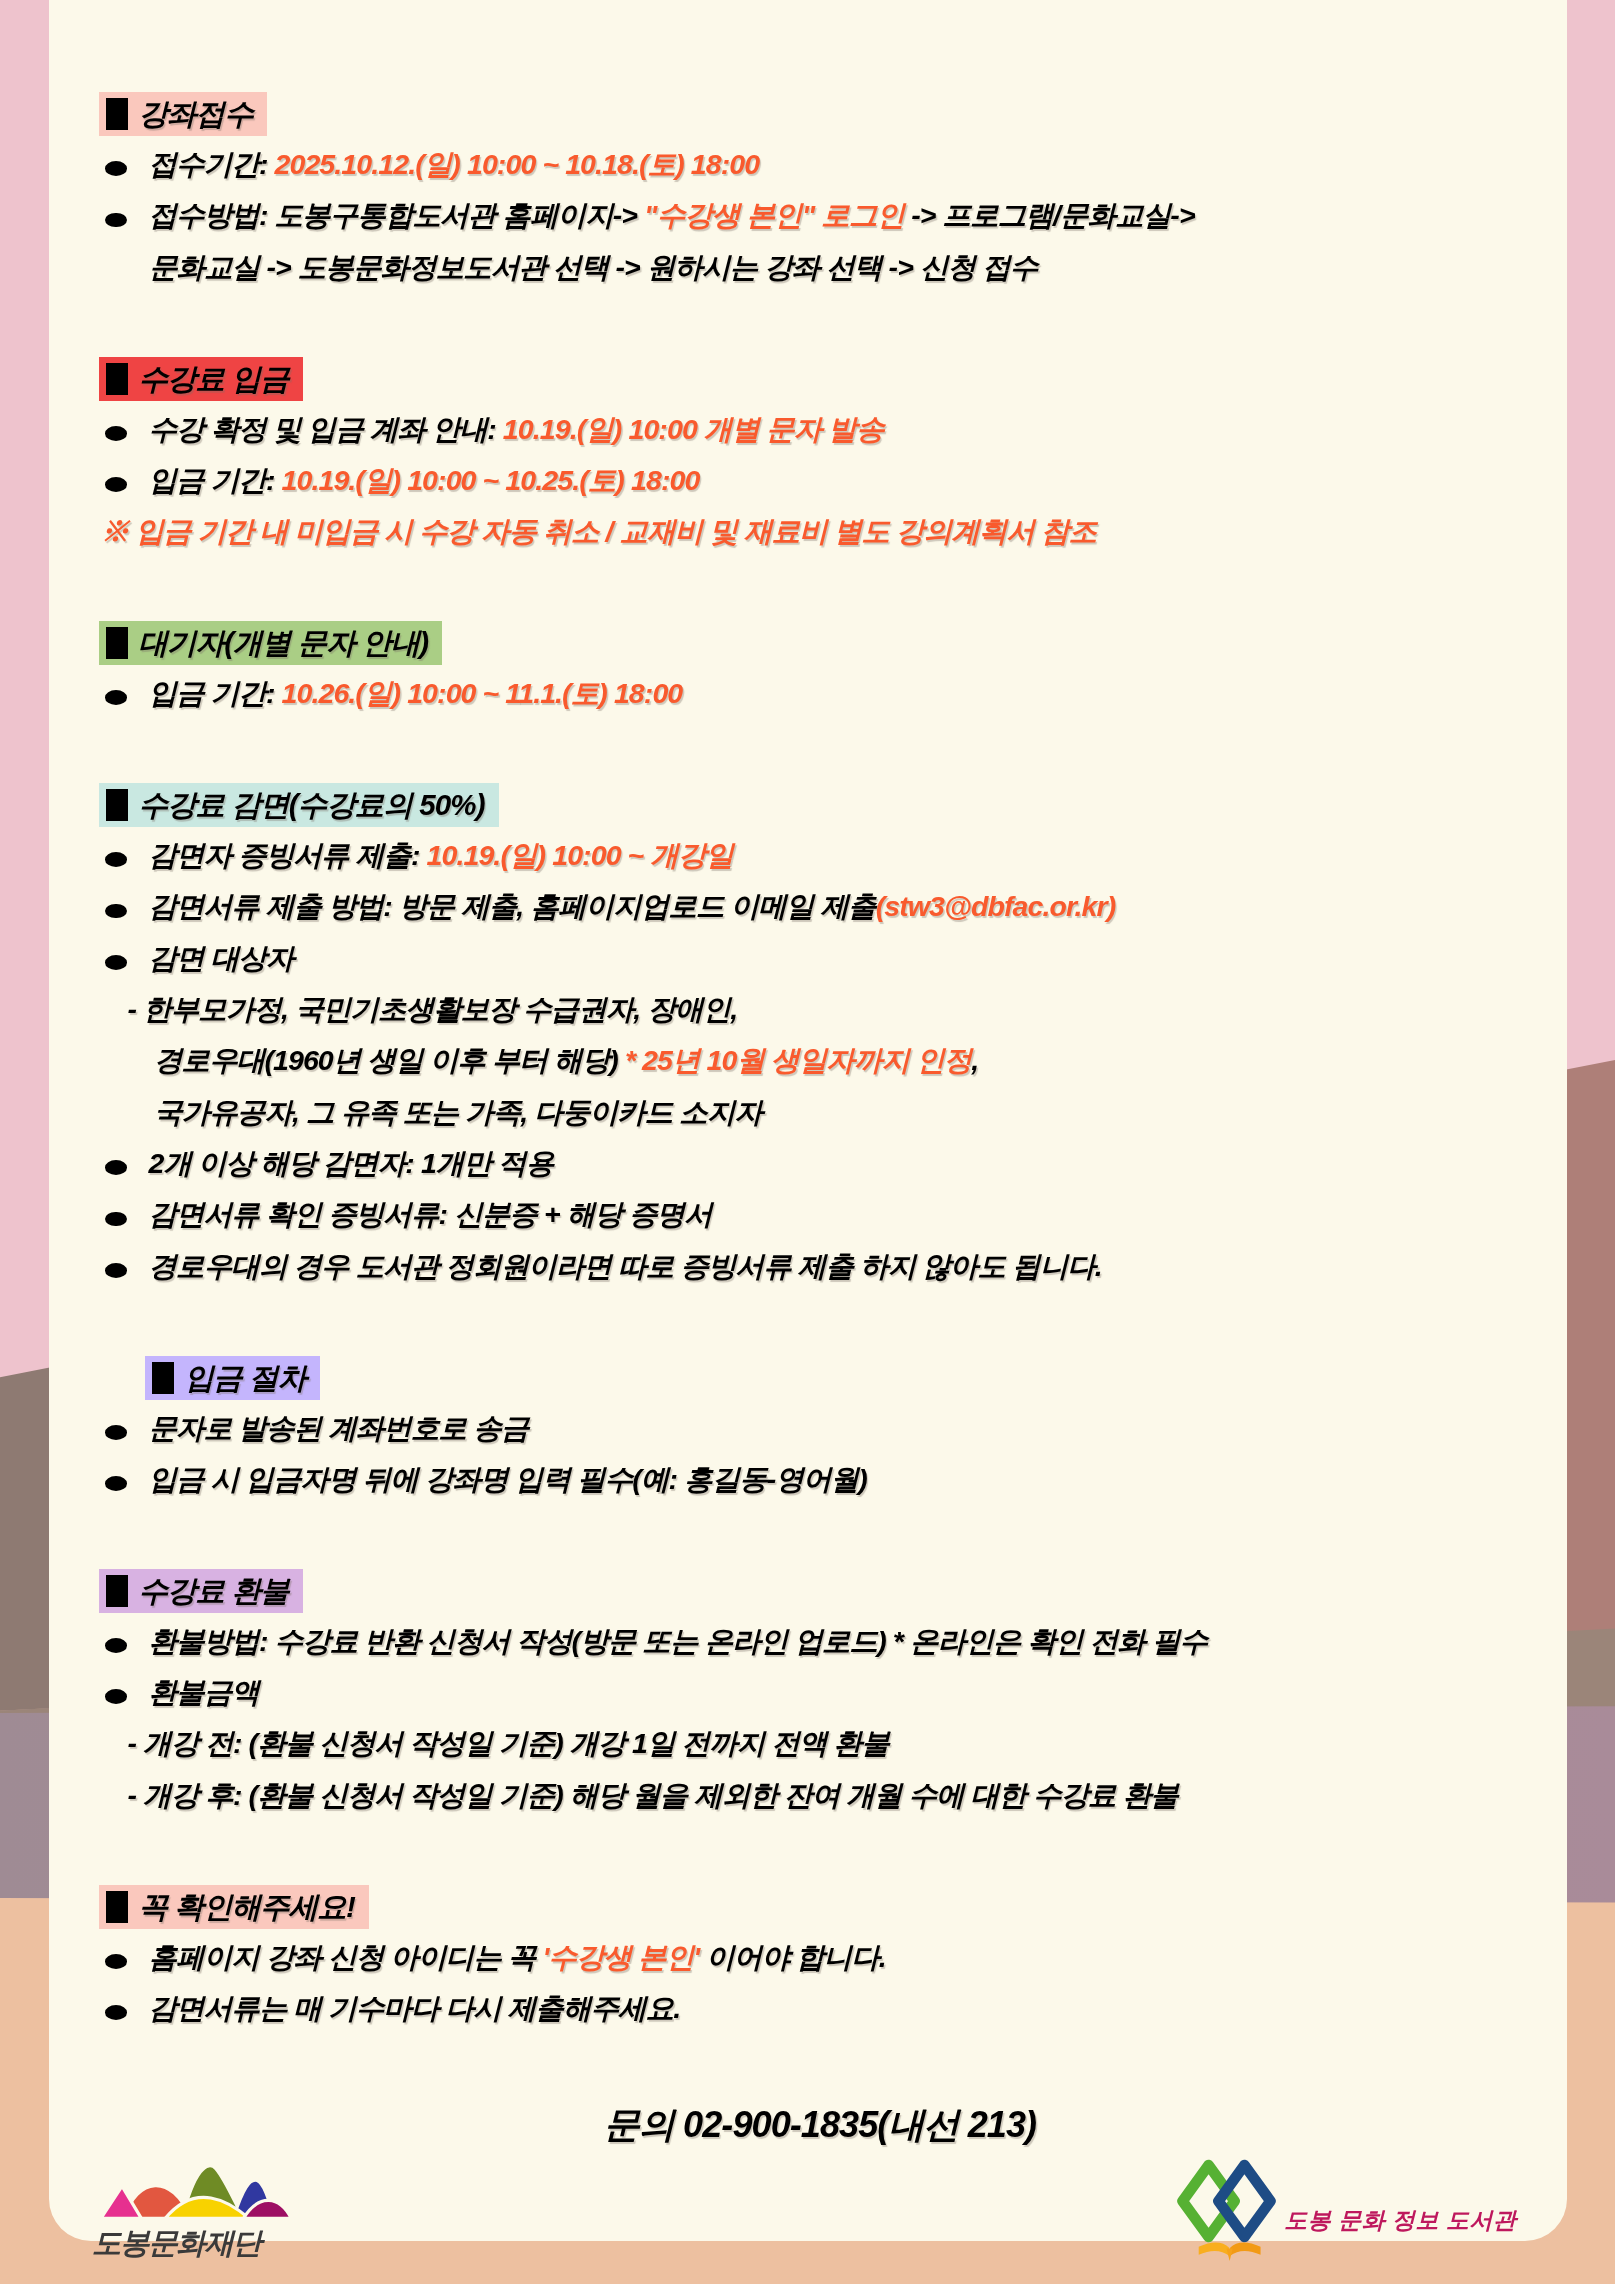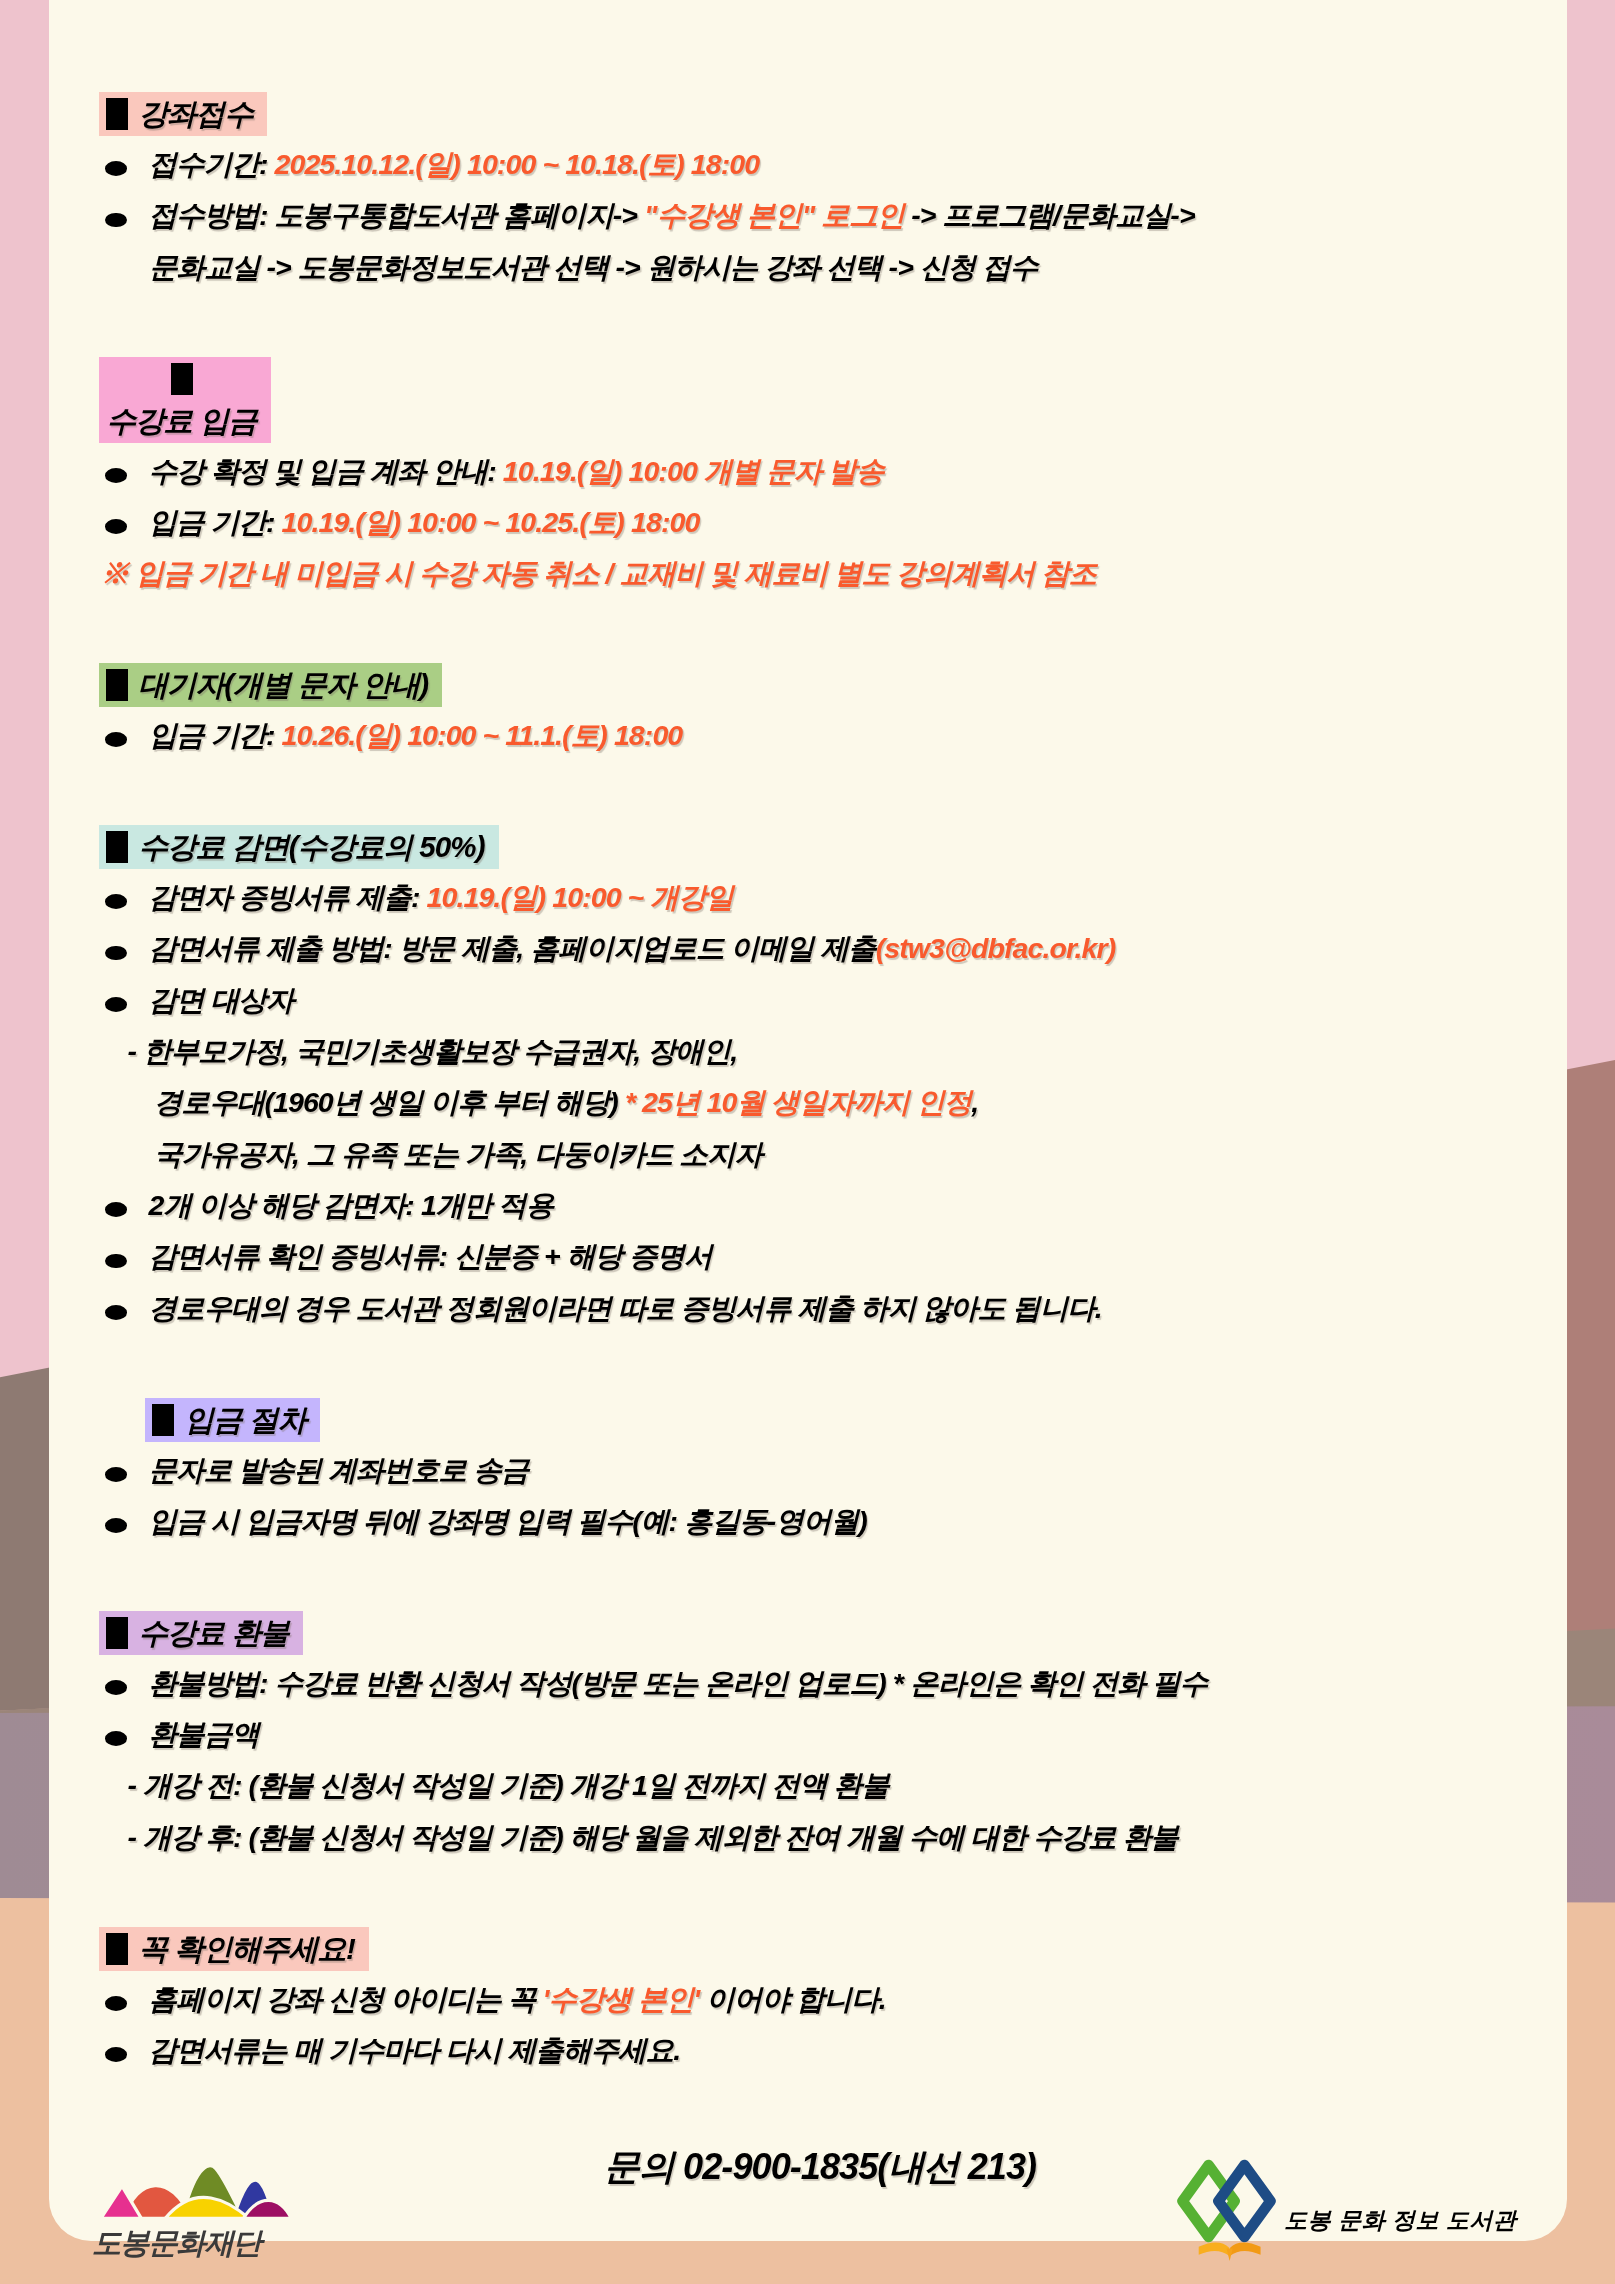--- a/index.html
+++ b/index.html
@@ -21,41 +21,41 @@
         background:#FCF9EA;border-radius:0 0 42px 42px;}
   .content{padding:92px 26px 0 50px;}
   
   .section{margin-top:74px;}
   .section:first-child{margin-top:0;}
   .sec-head{display:inline-flex;align-items:center;gap:10px;
             padding:6px 14px 6px 7.4px;margin-bottom:12px;
             font-size:29.5px;letter-spacing:-0.9px;line-height:32px;
             text-shadow:1.4px 1.8px 0.9px rgba(120,110,100,.35);}
   .sq{width:22px;height:32px;background:#000;flex:0 0 auto;}
-  .hl-pink{background:#FAC8BD;} .hl-yellow{background:#f9a8d4;flex-direction:column;}
+  .hl-pink{background:#FAC8BD;} .hl-yellow{background:#ef4444;}
   .hl-green{background:#AACE85;} .hl-teal{background:#C9E8E1;}
   .hl-lav{background:#c4b5fd;margin-left:46px;}  .hl-purple{background:#D8B2E2;}
   .line{display:flex;align-items:center;margin-bottom:19.3px;
         font-size:28.5px;line-height:32px;letter-spacing:-0.9px;
         text-shadow:1.4px 1.8px 0.9px rgba(120,110,100,.35);}
   .bu{flex:0 0 auto;width:22px;height:14.7px;border-radius:50%;background:#000;
       margin:9.2px 22px 0 5.5px;}
   .txt{flex:1 1 auto;}
   .red{color:#F95A2D;}
   .cont{margin-left:50px;}      
   .dline{margin-left:28.5px;}      
   .dline2{margin-left:55px;}    
   .note{margin-left:1.8px;}        
   
   .contact{margin-top:77px;text-align:center;font-size:36px;letter-spacing:-0.9px;
            text-shadow:1.4px 1.8px 0.9px rgba(120,110,100,.35);}
   .logo-left{position:absolute;left:92px;top:2153px;width:221px;text-align:center;}
   .logo-left .label{font-size:29.5px;letter-spacing:-1.4px;color:#3A3A3A;margin-top:0;text-align:left;}
   .logo-right{position:absolute;left:1177px;top:2158px;display:flex;align-items:center;gap:8.3px;}
-  .logo-right .label{font-size:23px;letter-spacing:0.5px;color:#000000;white-space:nowrap;
+  .logo-right .label{font-size:23px;letter-spacing:0.5px;color:#be185d;white-space:nowrap;
                      margin-top:21px;}
 </style>
 </head>
 <body>
 
 <div class="page">
 
   <div class="bg bg-peach"></div>
   <div class="bg bg-mauve"></div>
   <div class="bg bg-graybrown"></div>

